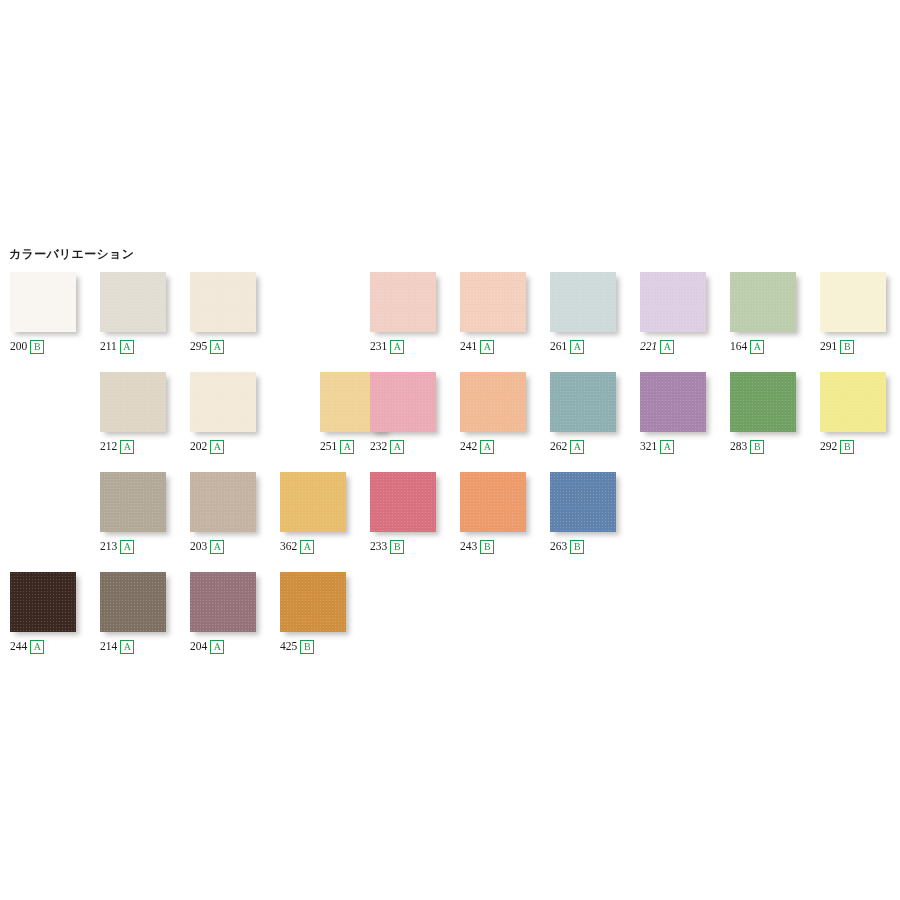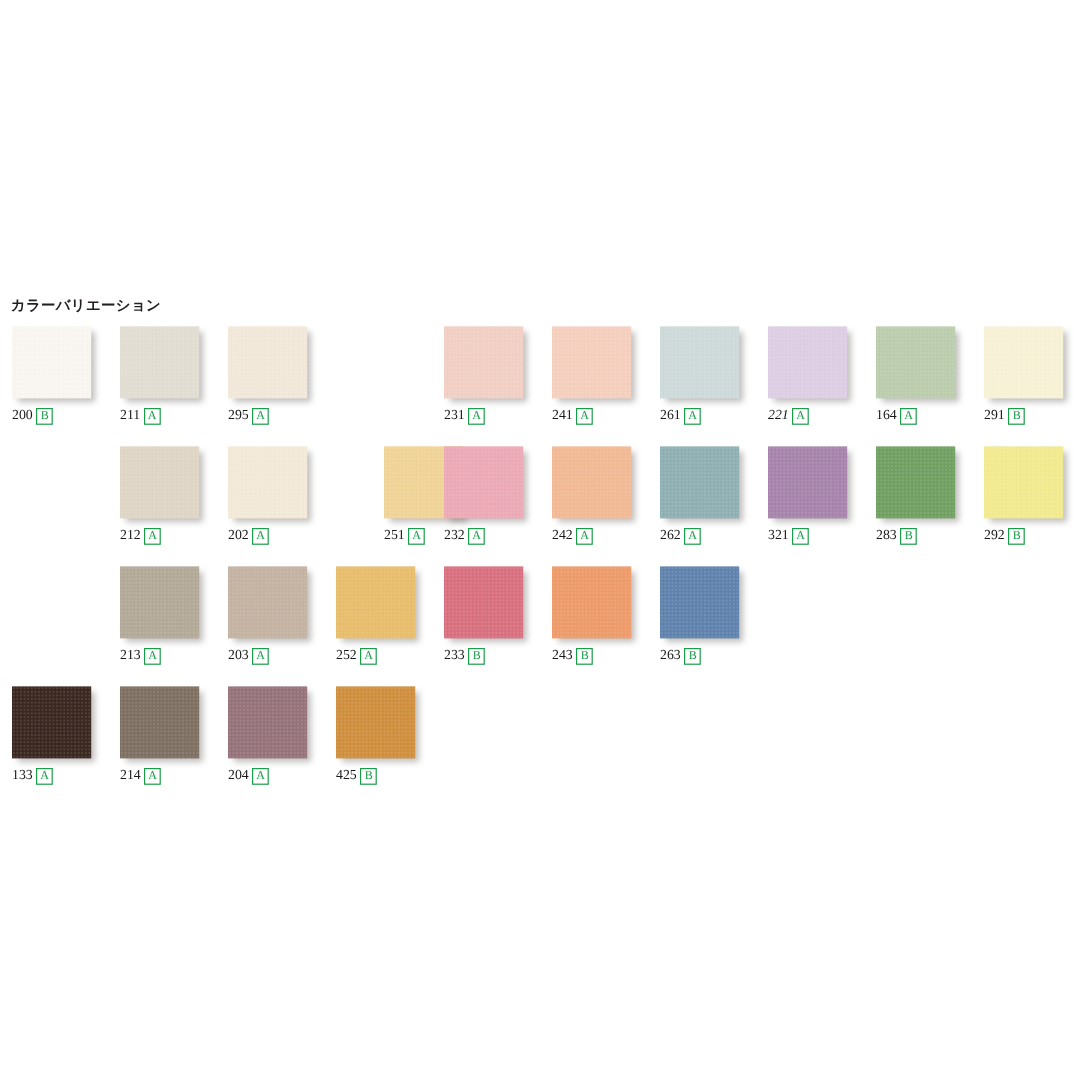--- a/index.html
+++ b/index.html
@@ -295,21 +295,21 @@
           <div class="label">
             <span class="code" style="color: rgb(26, 26, 26);">203</span>
             <span class="grade" style="color: rgb(26, 156, 74); border-color: rgb(26, 156, 74);">A</span>
           </div>
         </div>
         <div class="cell" style="left: 280px;">
           <div class="chip-wrap">
             <div class="chip" title="252" style="width: 66px; height: 60px; background: rgb(232, 189, 108);"></div>
           </div>
           <div class="label">
-            <span class="code" style="color: rgb(26, 26, 26);">252</span>
+            <span class="code" style="color: rgb(26, 26, 26);">362</span>
             <span class="grade" style="color: rgb(26, 156, 74); border-color: rgb(26, 156, 74);">A</span>
           </div>
         </div>
         <div class="cell" style="left: 370px;">
           <div class="chip-wrap">
             <div class="chip" title="233" style="width: 66px; height: 60px; background: rgb(216, 112, 127);"></div>
           </div>
           <div class="label">
             <span class="code" style="color: rgb(26, 26, 26);">233</span>
             <span class="grade" style="color: rgb(26, 156, 74); border-color: rgb(26, 156, 74);">B</span>
@@ -333,21 +333,21 @@
             <span class="grade" style="color: rgb(26, 156, 74); border-color: rgb(26, 156, 74);">B</span>
           </div>
         </div>
       </div>
       <div class="row">
         <div class="cell" style="left: 10px;">
           <div class="chip-wrap">
             <div class="chip" title="215" style="width: 66px; height: 60px; background: rgb(59, 40, 33);"></div>
           </div>
           <div class="label">
-            <span class="code" style="color: rgb(26, 26, 26);">133</span>
+            <span class="code" style="color: rgb(26, 26, 26);">244</span>
             <span class="grade" style="color: rgb(26, 156, 74); border-color: rgb(26, 156, 74);">A</span>
           </div>
         </div>
         <div class="cell" style="left: 100px;">
           <div class="chip-wrap">
             <div class="chip" title="214" style="width: 66px; height: 60px; background: rgb(126, 112, 98);"></div>
           </div>
           <div class="label">
             <span class="code" style="color: rgb(26, 26, 26);">214</span>
             <span class="grade" style="color: rgb(26, 156, 74); border-color: rgb(26, 156, 74);">A</span>

